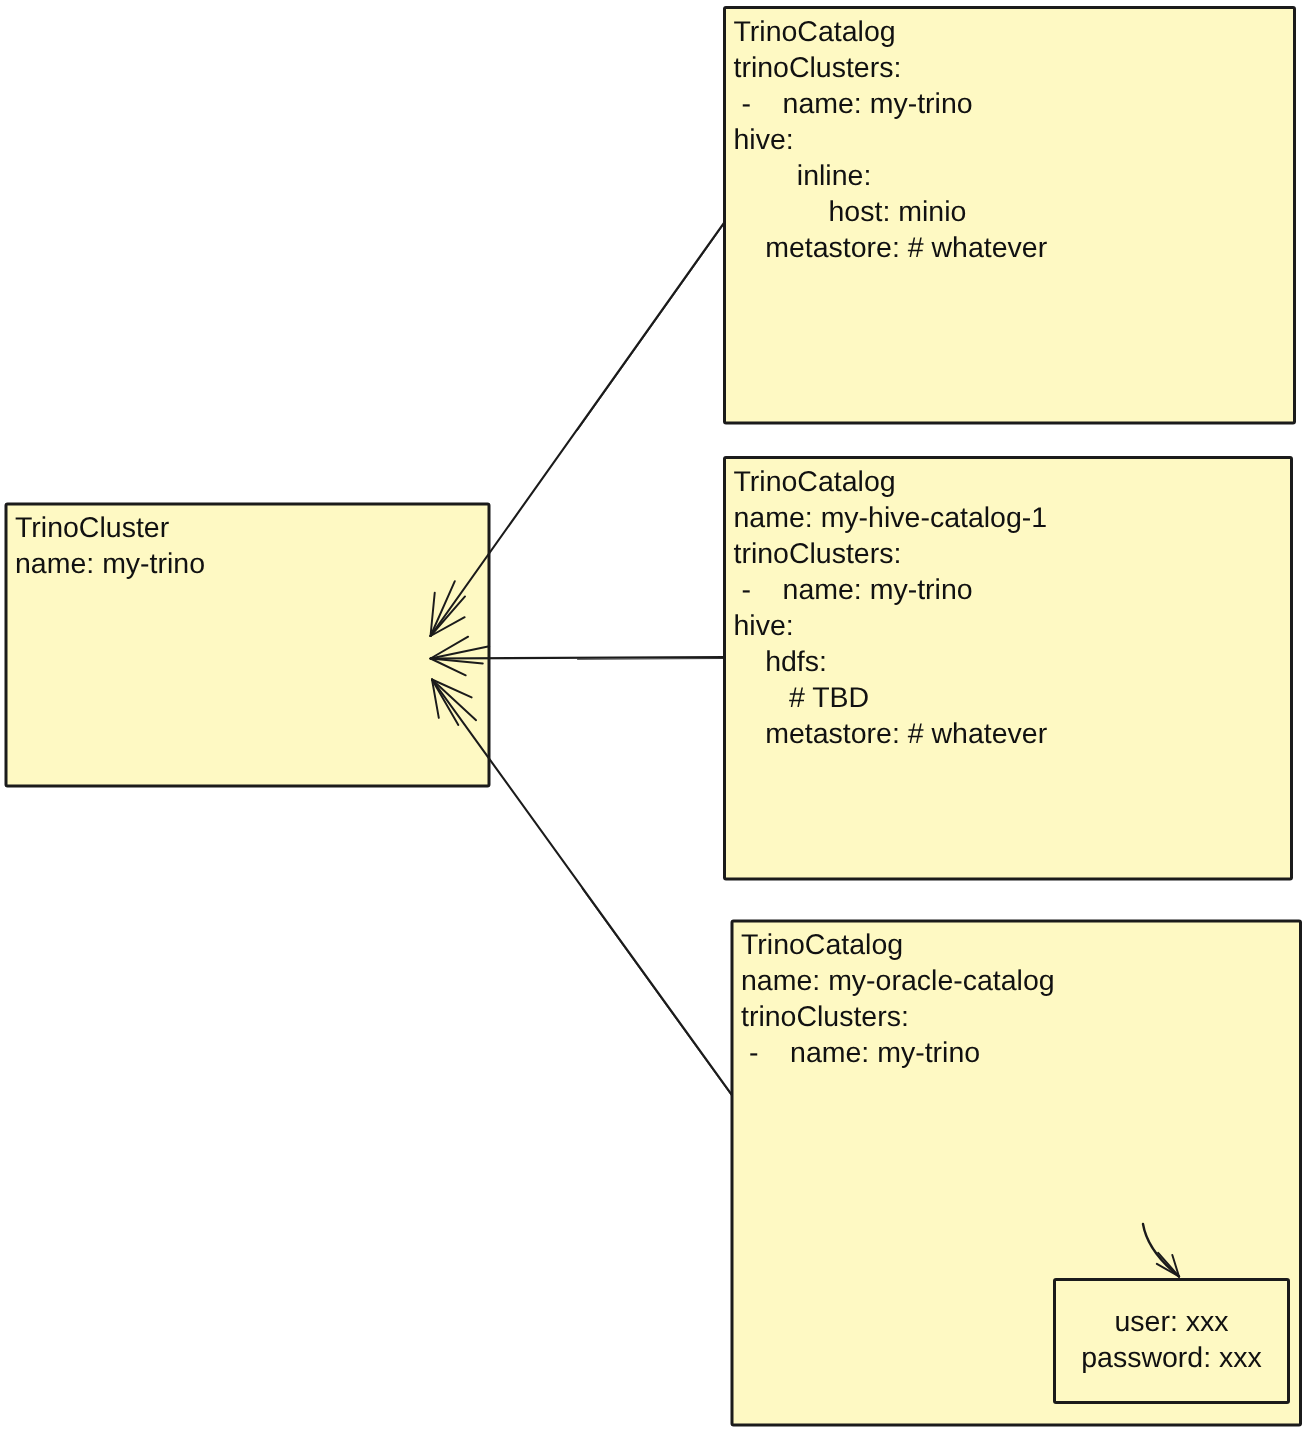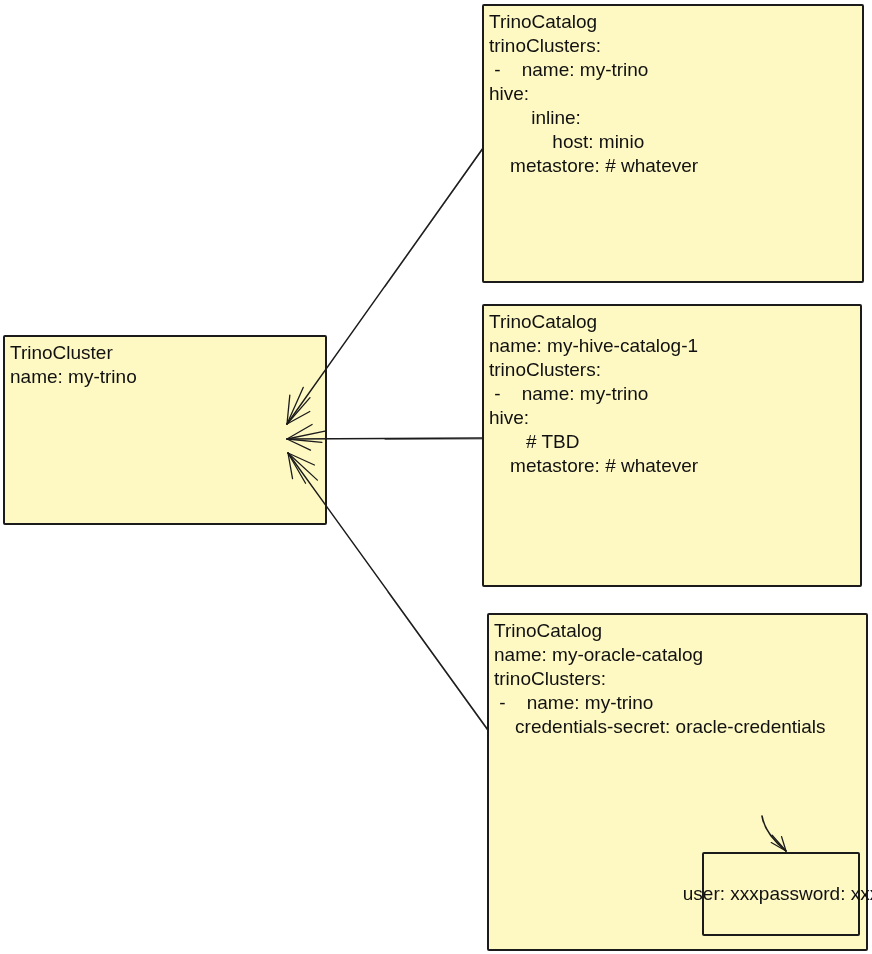--- a/index.html
+++ b/index.html
@@ -30,21 +30,21 @@
     line-height: 24px;
     z-index: 1;
   }
   .node .ln { white-space: pre; }
   #node-cluster     { left: 3px;   top: 335px; width: 324px; height: 190px; }
   #node-catalog1    { left: 482px; top: 4px;   width: 382px; height: 279px; }
   #node-catalog2    { left: 482px; top: 304px; width: 380px; height: 283px; }
   #node-catalog3    { left: 487px; top: 613px; width: 381px; height: 338px; }
   #node-credentials {
     left: 702px; top: 852px; width: 158px; height: 84px;
-    display: flex; flex-direction: row;
+    display: flex; flex-direction: column;
     align-items: center; justify-content: center;
     text-align: center;
   }
 </style>
 </head>
 <body>
 
 <div class="stage">
 
   <svg id="connector-layer" class="connector-layer" viewBox="0 0 872 954" xmlns="http://www.w3.org/2000/svg">
@@ -94,30 +94,30 @@
     <div class="ln">            host: minio</div>
     <div class="ln">    metastore: # whatever</div>
   </div>
 
   <div class="node" id="node-catalog2">
     <div class="ln">TrinoCatalog</div>
     <div class="ln">name: my-hive-catalog-1</div>
     <div class="ln">trinoClusters:</div>
     <div class="ln"> -    name: my-trino</div>
     <div class="ln">hive:</div>
+    <div class="ln">    hdfs:</div>
     <div class="ln">       # TBD</div>
     <div class="ln">    metastore: # whatever</div>
   </div>
 
   <div class="node" id="node-catalog3">
     <div class="ln">TrinoCatalog</div>
     <div class="ln">name: my-oracle-catalog</div>
     <div class="ln">trinoClusters:</div>
     <div class="ln"> -    name: my-trino</div>
-    <div class="ln">    credentials-secret: oracle-credentials</div>
   </div>
 
   <div class="node" id="node-credentials">
     <div class="ln">user: xxx</div>
     <div class="ln">password: xxx</div>
   </div>
 
 </div>
 
 </body></html>

